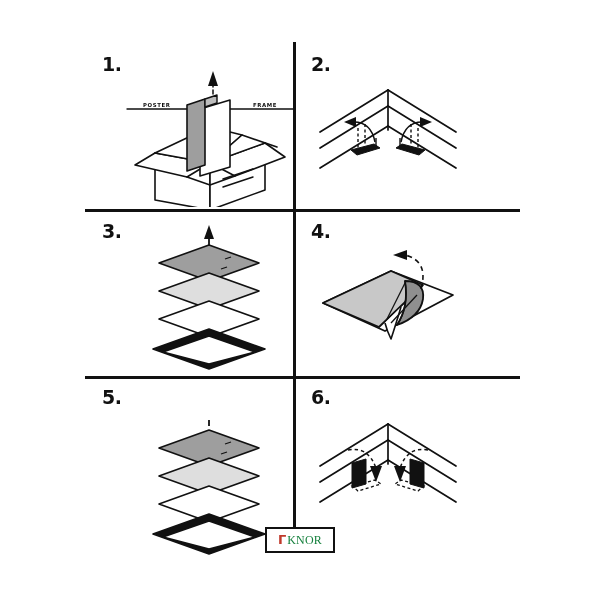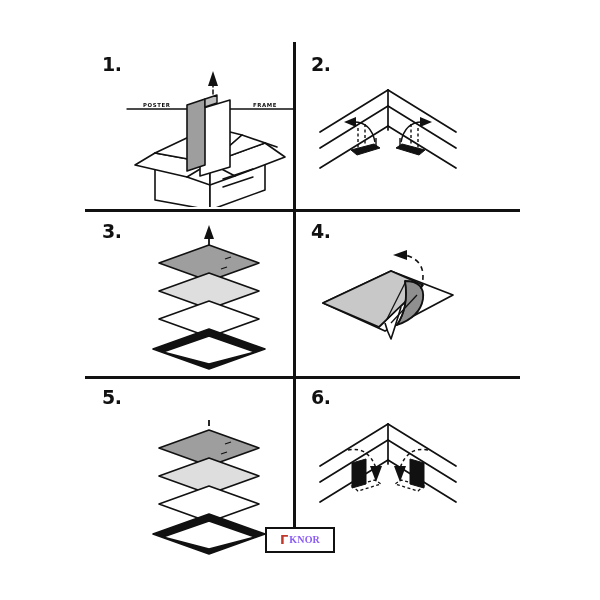--- a/index.html
+++ b/index.html
@@ -60,25 +60,24 @@
   .logo-mark {
     font-family: "DejaVu Sans", sans-serif;
     font-size: 13px;
     font-weight: bold;
     line-height: 1;
     position: relative;
     top: -1px;
   }
   .logo-text {
     font-family: "Liberation Serif", serif;
-    font-size: 10px;
+    font-size: 12px;
     letter-spacing: 0.2px;
-    color: #8b5cf6;
+    color: #15803d;
     line-height: 1;
-    font-weight: bold;
   }
   .lbl {
     font-family: "DejaVu Sans", sans-serif;
     font-size: 5.4px;
     font-weight: bold;
     letter-spacing: 0.6px;
     fill: #111111;
   }
 </style>
 </head>

